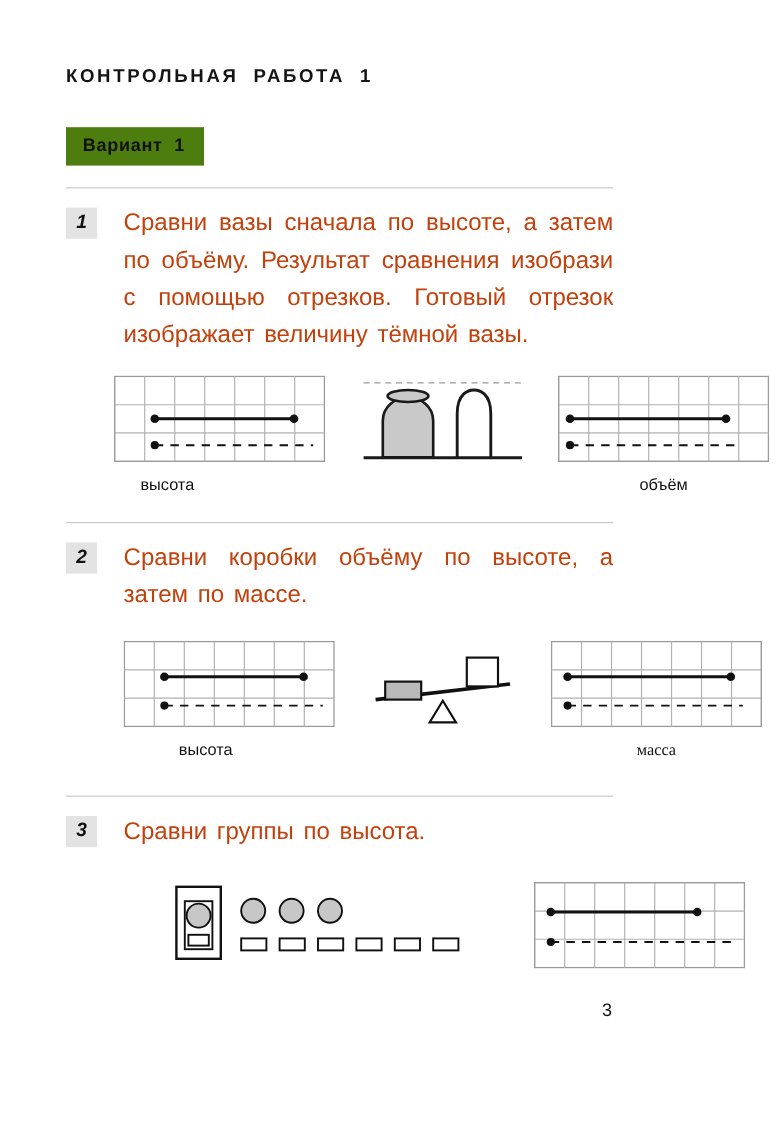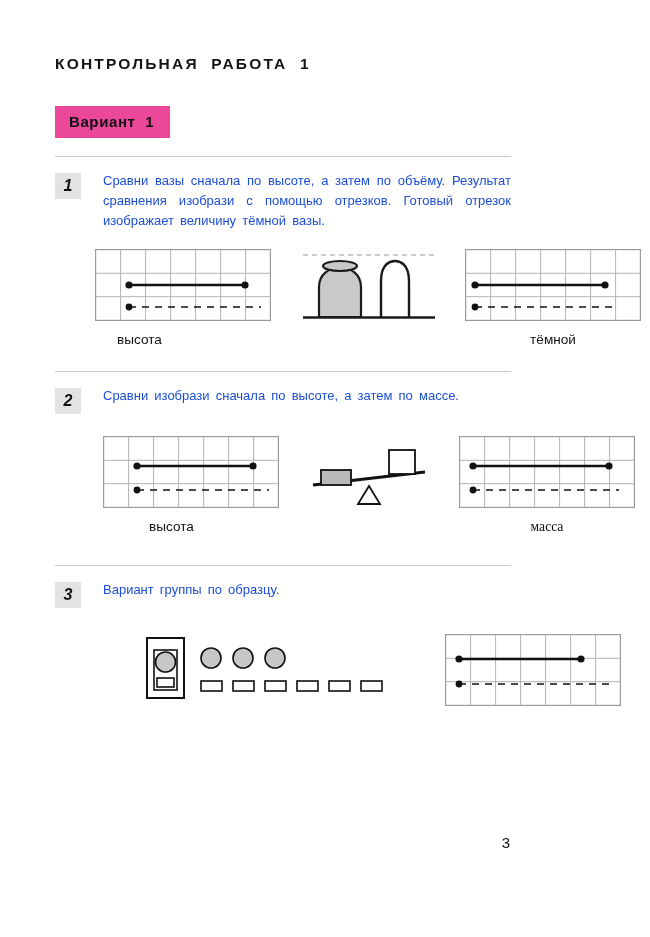--- a/index.html
+++ b/index.html
@@ -30,21 +30,21 @@
     font-size: 15.5px;
     font-weight: bold;
     letter-spacing: 2.2px;
     word-spacing: 6px;
     color: #141414;
   }
 
   .variant-box {
     margin-top: 33px;
     display: inline-block;
-    background: #ec4899;
+    background: #4d7c0f;
     padding: 7px 16px 8px 14px;
     font-size: 15px;
     font-weight: bold;
     letter-spacing: 0.6px;
     word-spacing: 5px;
     color: #111;
   }
 
   
   .rule {
@@ -69,25 +69,25 @@
     font-weight: bold;
     font-style: italic;
     display: flex;
     align-items: center;
     justify-content: center;
     flex: 0 0 auto;
     margin-top: 2px;
   }
   .task-text {
     margin-left: 22px;
-    font-size: 13px;
+    font-size: 20px;
     line-height: 1.55;
     text-align: justify;
     word-spacing: 2.5px;
-    color: #1d4ed8;
+    color: #c2410c;
     max-width: 470px;
   }
   .task-text.narrow {
     text-align: left;
   }
 
   
   .fig-row {
     display: flex;
     align-items: flex-start;
@@ -196,31 +196,31 @@
               <line x1="0.6" y1="24.3" x2="175.4" y2="24.3"></line>
               <line x1="0.6" y1="47.7" x2="175.4" y2="47.7"></line>
             </g>
             <line x1="10" y1="36" x2="140" y2="36" stroke="#111" stroke-width="2.6"></line>
             <circle cx="10" cy="36" r="3.6" fill="#111"></circle>
             <circle cx="140" cy="36" r="3.6" fill="#111"></circle>
             <line x1="10" y1="58" x2="150" y2="58" stroke="#111" stroke-width="1.6" stroke-dasharray="7 6"></line>
             <circle cx="10" cy="58" r="3.4" fill="#111"></circle>
           </svg>
         </div>
-        <div class="caption" style="width:176px;text-align:center;">тёмной</div>
+        <div class="caption" style="width:176px;text-align:center;">объём</div>
       </div>
     </div>
   </div>
 
   
   <hr class="rule" style="margin-top:24px;">
   <div class="task">
     <div class="task-head">
       <div class="task-num">2</div>
-      <div class="task-text">Сравни изобрази сначала по высоте, а затем по массе.</div>
+      <div class="task-text">Сравни коробки объёму по высоте, а затем по массе.</div>
     </div>
 
     <div class="fig-row" style="margin-top:22px;">
 
       <div class="fig-col">
         <div class="gridwrap">
           <svg width="176" height="72" viewBox="0 0 176 72">
             <rect x="0.6" y="0.6" width="174.8" height="70.8" fill="#fff" stroke="#9b9b9b" stroke-width="1.2"></rect>
             <g stroke="#b2b2b2" stroke-width="1">
               <line x1="25.6" y1="0.6" x2="25.6" y2="71.4"></line>
@@ -279,21 +279,21 @@
         <div class="caption" style="width:176px;text-align:center;font-family:Liberation Serif, serif;">масса</div>
       </div>
     </div>
   </div>
 
   
   <hr class="rule" style="margin-top:30px;">
   <div class="task">
     <div class="task-head">
       <div class="task-num">3</div>
-      <div class="task-text narrow">Вариант  группы  по  образцу.</div>
+      <div class="task-text narrow">Сравни  группы  по  высота.</div>
     </div>
 
     <div class="fig-row" style="margin-top:26px;align-items:center;">
 
       <div class="illus" style="margin-left:42px;">
         <svg width="290" height="68" viewBox="0 0 290 68">
 
           <rect x="2" y="2" width="37" height="60" fill="#ffffff" stroke="#111" stroke-width="2"></rect>
 
           <rect x="9" y="14" width="23" height="40" fill="#ffffff" stroke="#111" stroke-width="1.6"></rect>

